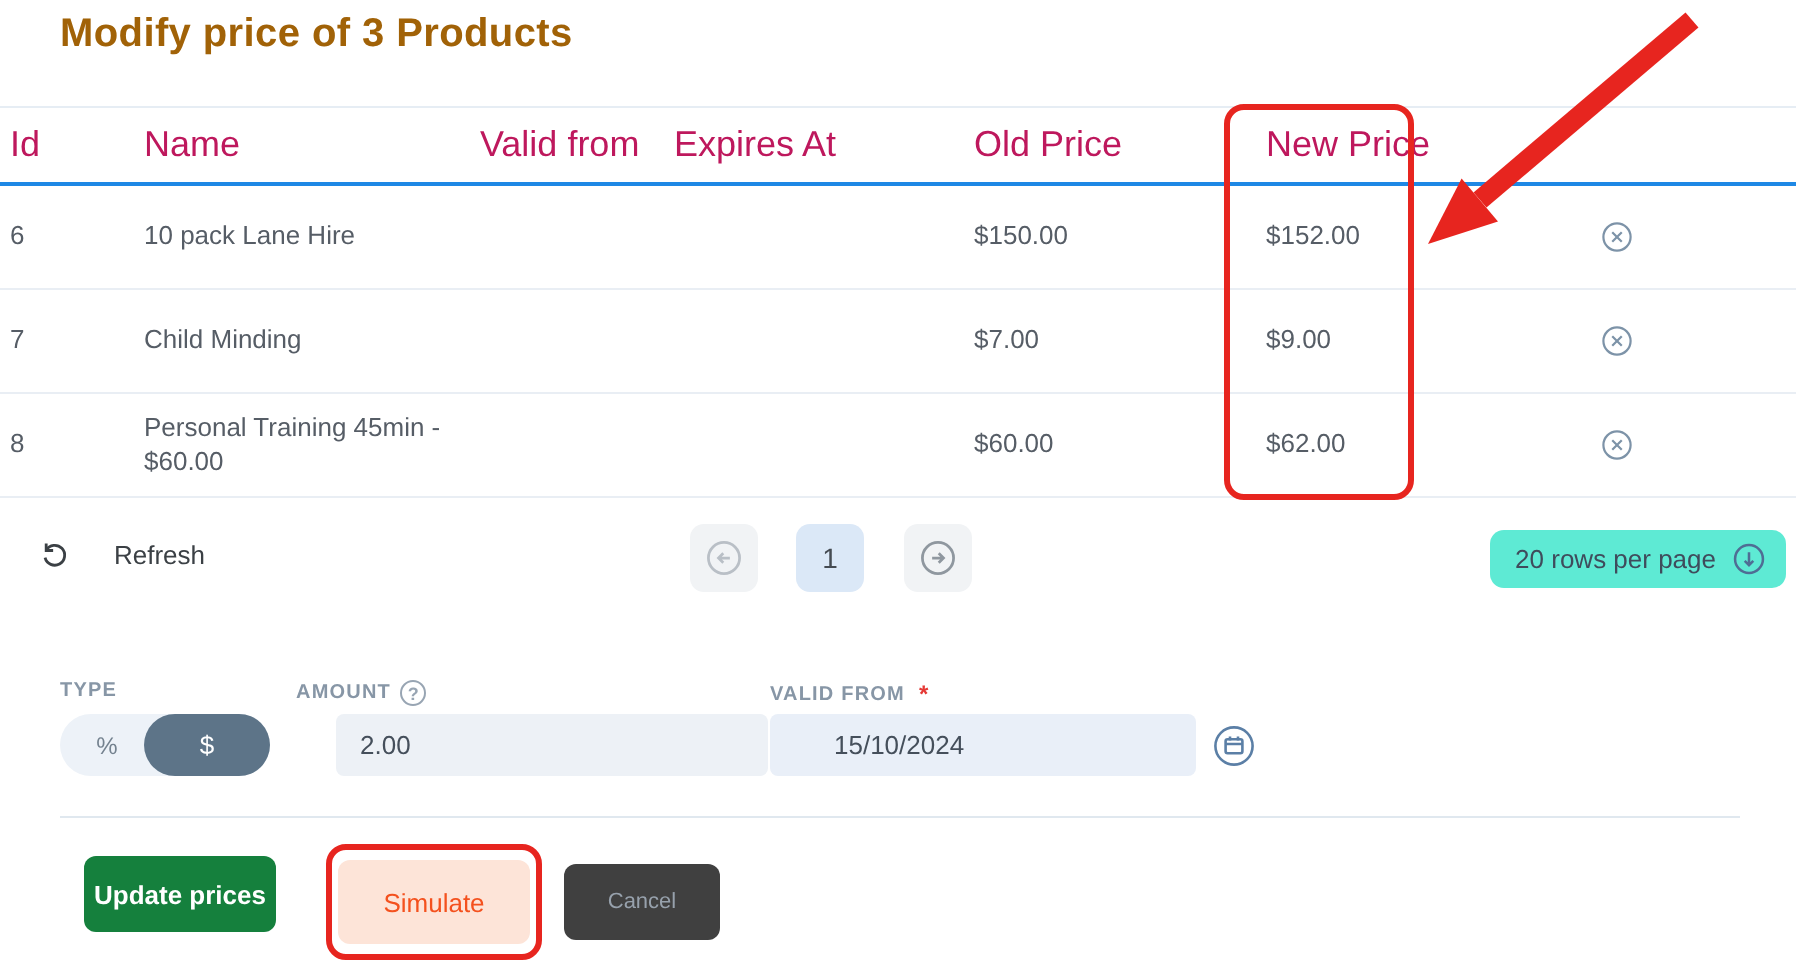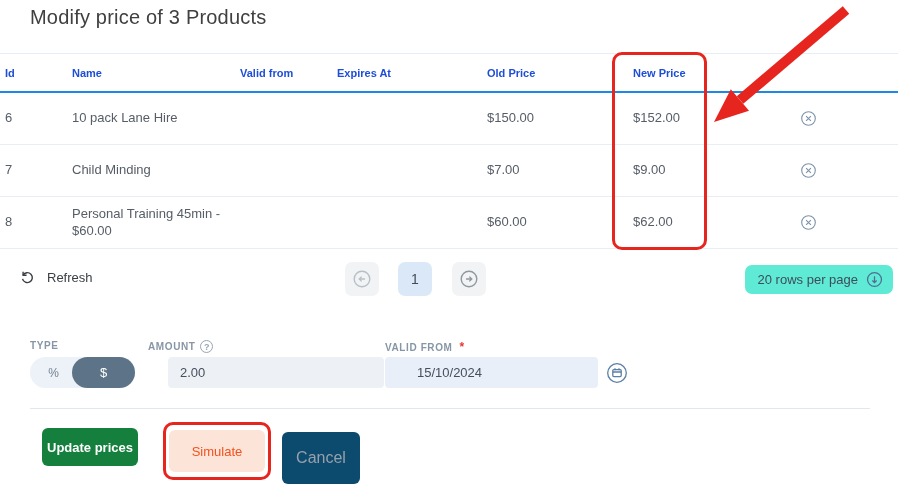--- a/index.html
+++ b/index.html
@@ -1,32 +1,32 @@
 <!DOCTYPE html>
 <html><head>
 <meta charset="utf-8">
 <style>
   * { margin:0; padding:0; box-sizing:border-box; }
   html,body { width:898px; height:488px; background:#ffffff; font-family:"Liberation Sans", sans-serif; }
   .stage { position:relative; width:898px; height:488px; overflow:hidden; background:#fff; }
 
-  .page-title { position:absolute; left:30px; top:6px; font-size:20px; font-weight:400; color:#404040; letter-spacing:.2px; }
+  .page-title { position:absolute; left:30px; top:6px; font-size:20px; font-weight:700; color:#a16207; letter-spacing:.2px; }
 
   
   .tbl { position:absolute; left:0; top:53px; width:898px; }
   .thead, .trow { display:grid; grid-template-columns:67px 168px 97px 150px 146px 167px 1fr; align-items:center; padding-left:5px; }
   .thead { height:40px; border-top:1px solid #e6edf4; border-bottom:2px solid #1e88e5; }
-  .th { color:#1d4ed8; font-size:11px; font-weight:700; }
+  .th { color:#be185d; font-size:18px; font-weight:400; }
   .trow { height:52px; border-bottom:1px solid #e9eef4; }
   .td { color:#565d66; font-size:13px; line-height:1.25; padding-right:10px; }
   .cell-action { display:flex; align-items:center; }
   .xicon { width:17px; height:17px; color:#7d93a8; cursor:pointer; }
 
   
-  .refresh { position:absolute; left:20px; top:270px; display:flex; align-items:center; gap:12px; cursor:pointer; }
+  .refresh { position:absolute; left:20px; top:270px; display:flex; align-items:center; gap:22px; cursor:pointer; }
   .refresh-label { font-size:13px; color:#3b4045; }
   .pg-btn { position:absolute; top:262px; width:34px; height:34px; border-radius:7px; background:#f1f3f5; display:flex; align-items:center; justify-content:center; cursor:pointer; }
   .pg-prev { left:345px; color:#b9bfc6; }
   .pg-next { left:452px; color:#8f979f; }
   .pg-page { position:absolute; left:398px; top:262px; width:34px; height:34px; border-radius:7px; background:#dbe8f7; display:flex; align-items:center; justify-content:center; font-size:14px; color:#454b52; }
   .rows-chip { position:absolute; right:5px; top:265px; height:29px; border-radius:7px; background:#5eead4; display:flex; align-items:center; gap:7px; padding:0 9px 0 13px; cursor:pointer; }
   .rows-chip-label { font-size:13px; color:#3f4c5c; }
   .circ-ico { color:#4f6d94; }
 
   
@@ -43,21 +43,21 @@
   .datewrap { position:absolute; left:385px; top:357px; width:213px; height:31px; background:#e9eff8; border-radius:4px; display:flex; align-items:center; }
   .inp-date { position:static; flex:1; background:transparent; height:100%; }
   .cal-btn { width:24px; height:24px; margin-right:6px; color:#5b7fa6; cursor:pointer; display:flex; align-items:center; justify-content:center; }
 
   .divider { position:absolute; left:30px; right:28px; top:408px; height:1px; background:#e0e8ef; }
 
   
   .btn { position:absolute; border:none; border-radius:6px; font-family:"Liberation Sans",sans-serif; cursor:pointer; }
   .btn-update { left:42px; top:428px; width:96px; height:38px; background:#15803d; color:#fff; font-size:13px; font-weight:700; }
   .btn-simulate { left:169px; top:430px; width:96px; height:42px; background:#fde4d8; color:#f4511e; font-size:13px; }
-  .btn-cancel { left:282px; top:432px; width:78px; height:52px; background:#0c4a6e; color:#97a1ac; font-size:16px; }
+  .btn-cancel { left:282px; top:432px; width:78px; height:38px; background:#404040; color:#97a1ac; font-size:11px; }
 
   
   .anno { position:absolute; border:3px solid #e7251f; border-radius:10px; pointer-events:none; z-index:10; }
   .anno-newprice { left:612px; top:52px; width:95px; height:198px; }
   .anno-simulate { left:163px; top:422px; width:108px; height:58px; }
   .anno-arrow { position:absolute; left:0; top:0; width:898px; height:488px; pointer-events:none; z-index:11; }
 </style>
 </head>
 <body>
 

